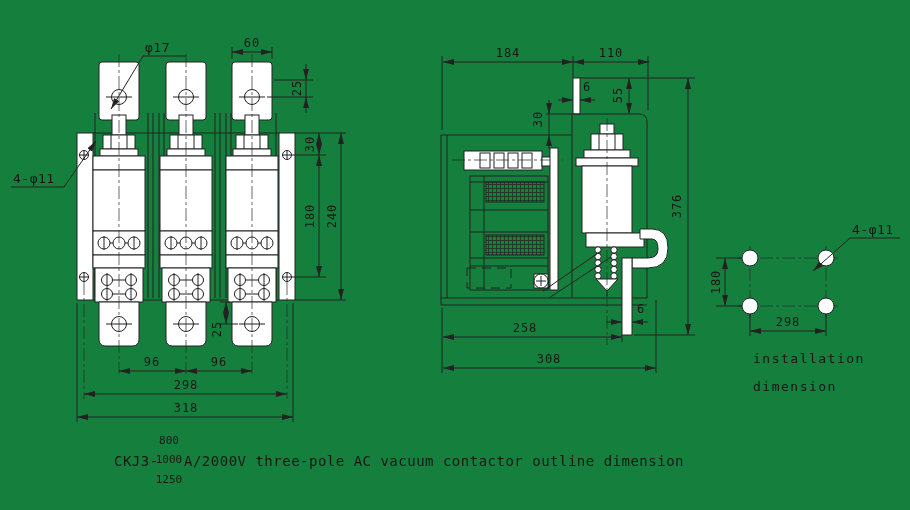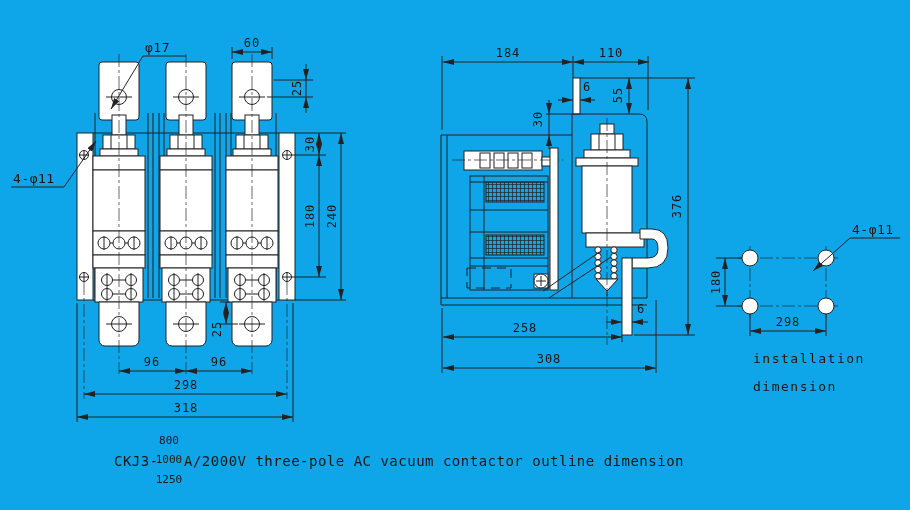--- a/index.html
+++ b/index.html
@@ -1,16 +1,16 @@
 <!DOCTYPE html>
 <html><head>
 <meta charset="utf-8">
 <style>
   html,body{margin:0;padding:0;background:#ffffff;}
-  .page{width:910px;height:510px;position:relative;background:#0ea5e9;overflow:hidden;}
+  .page{width:910px;height:510px;position:relative;background:#15803d;overflow:hidden;}
   svg{display:block;}
   svg text{fill:#161616;}
   .ln{stroke:#222;stroke-width:1;fill:none;}
   .wf{fill:#ffffff;stroke:#222;stroke-width:1;}
   .cl{stroke:#2a2a2a;stroke-width:0.7;fill:none;stroke-dasharray:13 3 3 3;}
   .dsh{stroke:#222;stroke-width:1;fill:none;stroke-dasharray:9 6;}
   .hatchbox{fill:url(#hatch);stroke:#222;stroke-width:1;}
   .dim{font-family:"DejaVu Sans Mono","Liberation Mono",monospace;font-size:12px;letter-spacing:1px;}
   .dimv{text-anchor:middle;}
   .dimh{text-anchor:middle;}

